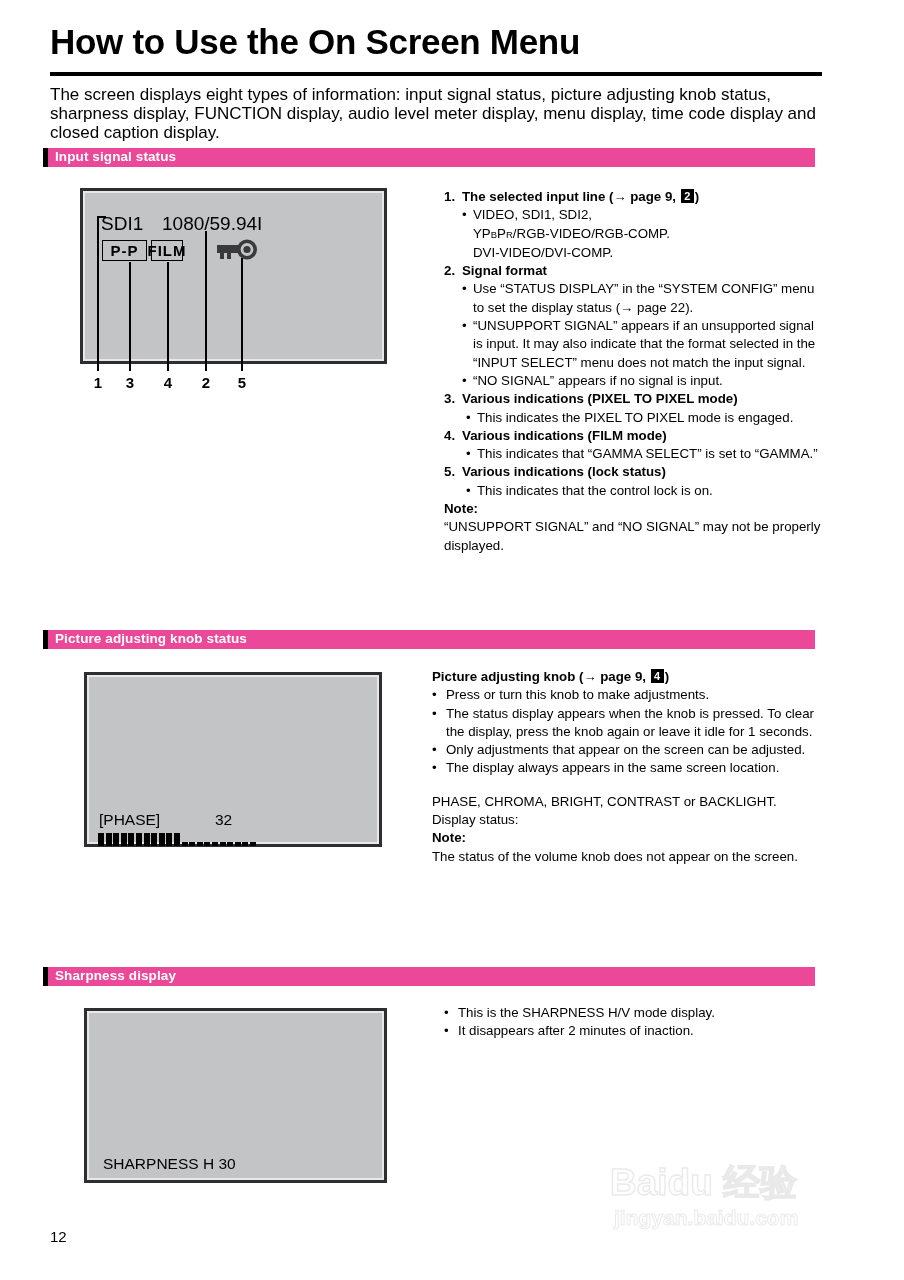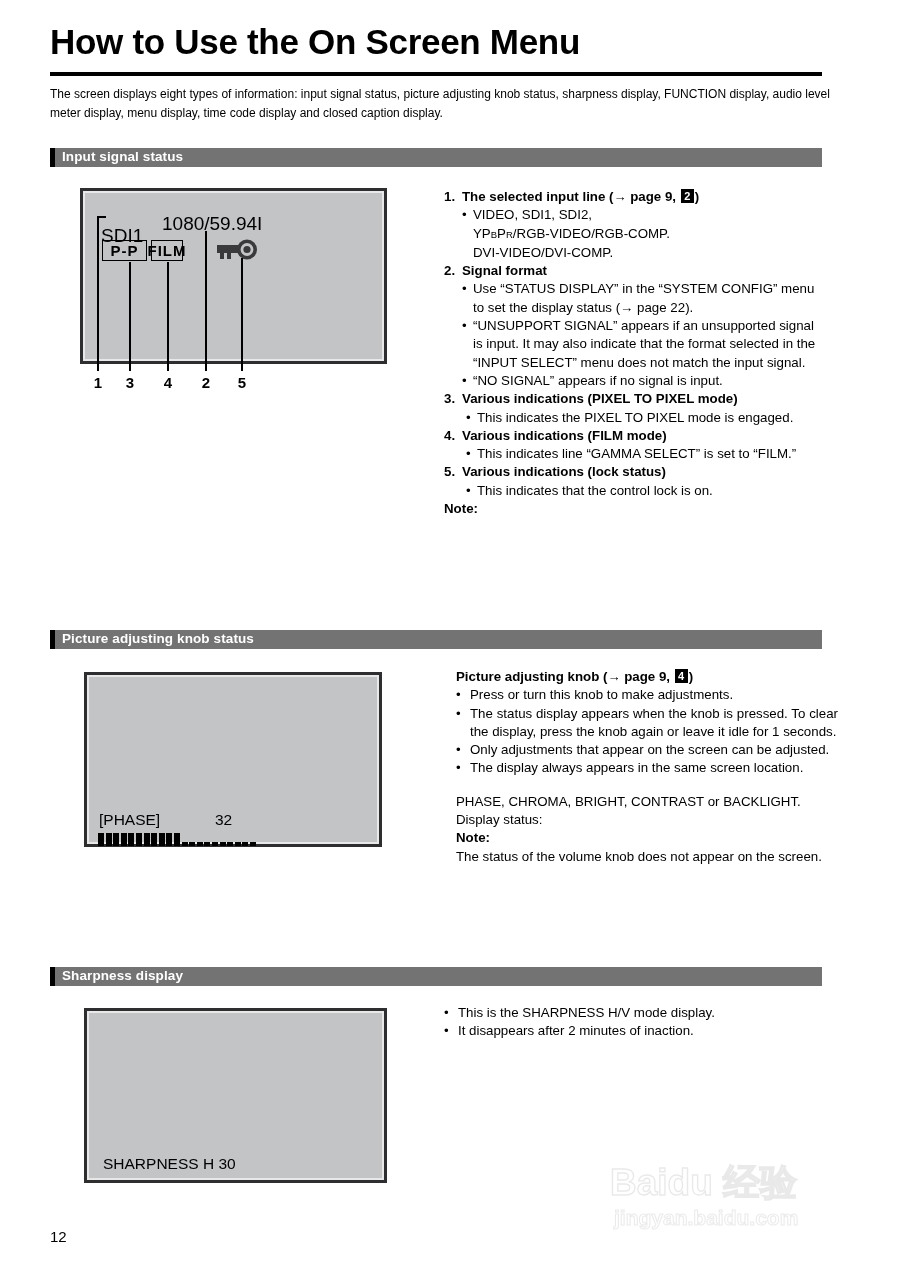--- a/index.html
+++ b/index.html
@@ -40,31 +40,31 @@
     width: 772px;
     height: 4px;
     background: #000;
   }
 
   .intro {
     position: absolute;
     left: 50px;
     top: 85px;
     width: 780px;
-    font-size: 12px;
+    font-size: 17px;
     line-height: 19px;
   }
 
   
   .sec-bar {
     position: absolute;
-    left: 50px;
+    left: 43px;
     width: 772px;
     height: 19px;
-    background: #737373;
+    background: #ec4899;
     border-left: 5px solid #000000;
     box-sizing: border-box;
   }
   .sec-bar span {
     position: absolute;
     left: 7px;
     top: 1px;
     color: #ffffff;
     font-size: 13.5px;
     font-weight: bold;
@@ -255,21 +255,21 @@
   <div class="title">How to Use the On Screen Menu</div>
   <div class="title-rule"></div>
   <div class="intro">The screen displays eight types of information: input signal status, picture adjusting knob status, sharpness display, FUNCTION display, audio level meter display, menu display, time code display and closed caption display.</div>
 
   <div class="sec-bar" style="top:148px;">
     <span>Input signal status</span>
   </div>
 
   <div class="monitor" style="left:80px; top:188px; width:307px; height:176px;">
 
-    <div class="osd-text" style="left:18px; top:34px; font-size:19px;">SDI1</div>
+    <div class="osd-text" style="left:18px; top:22px; font-size:19px;">SDI1</div>
 
     <div class="osd-text" style="left:79px; top:22px; font-size:19px;">1080/59.94I</div>
 
     <div class="tagbox" style="left:19px; top:49px; width:45px; height:21px; font-size:15px;">P-P</div>
 
     <div class="tagbox" style="left:68px; top:49px; width:32px; height:21px; font-size:15px;">FILM</div>
 
     <svg style="position:absolute; left:133px; top:48px;" width="44" height="24" viewBox="0 0 44 24">
       <rect x="1" y="6" width="24" height="8" fill="#3a3a3c"></rect>
       <rect x="4" y="14" width="4" height="6" fill="#3a3a3c"></rect>
@@ -335,33 +335,34 @@
       <span class="b">•</span>
       <span class="txt">This indicates the PIXEL TO PIXEL mode is engaged.</span>
     </div>
 
     <div class="num-head">
       <span class="n">4.</span>
       <span class="t">Various indications (FILM mode)</span>
     </div>
     <div class="bullet-line lvl-dot">
       <span class="b">•</span>
-      <span class="txt">This indicates line “GAMMA SELECT” is set to “FILM.”</span>
+      <span class="txt">This indicates that “GAMMA SELECT” is set to “GAMMA.”</span>
     </div>
 
     <div class="num-head">
       <span class="n">5.</span>
       <span class="t">Various indications (lock status)</span>
     </div>
     <div class="bullet-line lvl-dot">
       <span class="b">•</span>
       <span class="txt">This indicates that the control lock is on.</span>
     </div>
 
     <div style="font-weight:bold;">Note:</div>
+    <div>“UNSUPPORT SIGNAL” and “NO SIGNAL” may not be properly displayed.</div>
   </div>
 
   <div class="sec-bar" style="top:630px;">
     <span>Picture adjusting knob status</span>
   </div>
 
   <div class="monitor" style="left:84px; top:672px; width:298px; height:175px;">
     <div class="osd-text" style="left:12px; top:136px; font-size:15.5px;">[PHASE]</div>
     <div class="osd-text" style="left:128px; top:136px; font-size:15.5px;">32</div>
     <div class="bar-wrap" style="left:11px; top:158px;">
@@ -382,21 +383,21 @@
         <div class="seg-off"></div>
         <div class="seg-off"></div>
         <div class="seg-off"></div>
         <div class="seg-off"></div>
         <div class="seg-off"></div>
         <div class="seg-off"></div>
         <div class="seg-off"></div>
       </div>
   </div>
 
-  <div class="copy" style="left:456px; top:668px; width:382px;">
+  <div class="copy" style="left:432px; top:668px; width:382px;">
     <div style="font-weight:bold;"><span>Picture adjusting knob (</span><span class="arrow">→</span><span> page 9, </span><span class="chip">4</span><span>)</span></div>
 
     <div class="dotline">
       <span class="d">•</span>
       <span class="t">Press or turn this knob to make adjustments.</span>
     </div>
     <div class="dotline">
       <span class="d">•</span>
       <span class="t just">The status display appears when the knob is pressed. To clear the display, press the knob again or leave it idle for 1 seconds.</span>
     </div>

